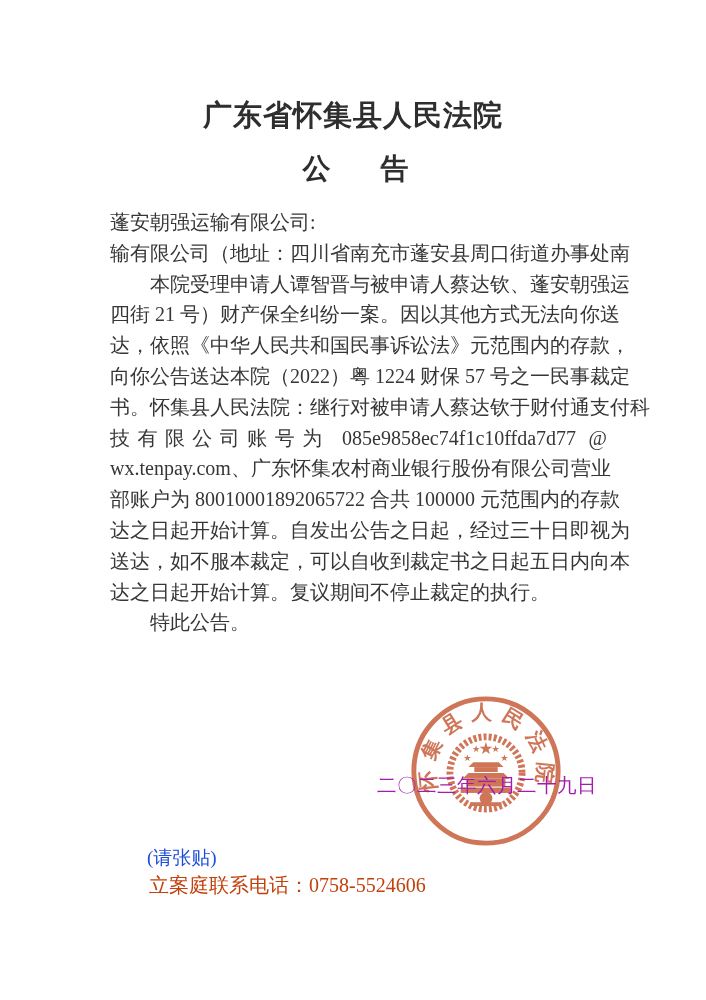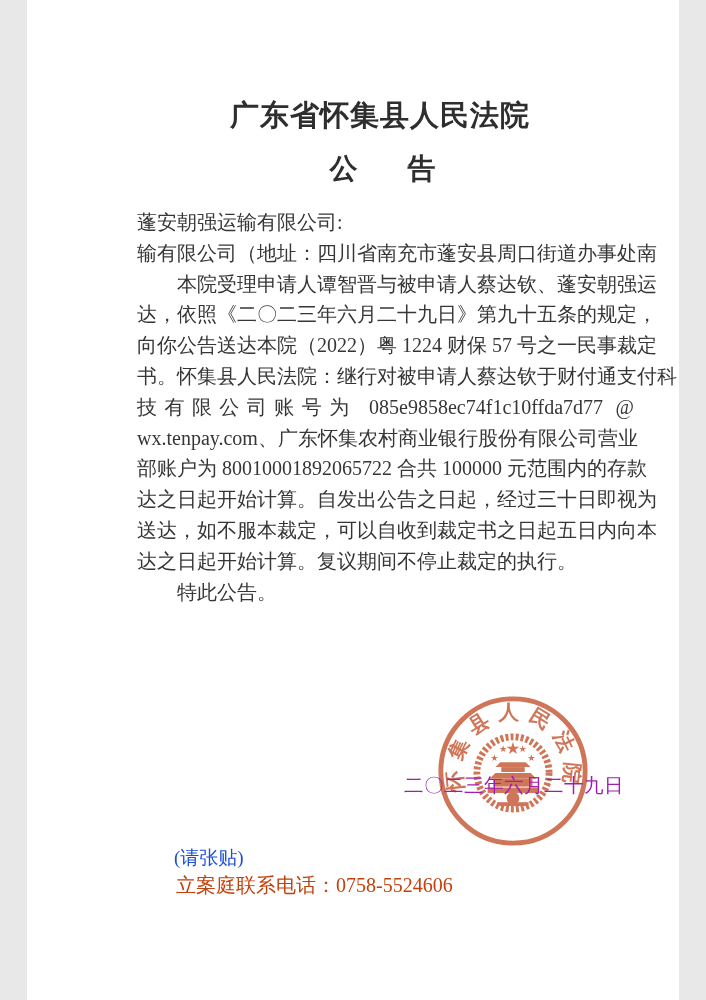--- a/index.html
+++ b/index.html
@@ -1,18 +1,18 @@
 <!DOCTYPE html>
 <html><head>
 <meta charset="utf-8">
 <style>
   html,body{margin:0;padding:0;background:#e8e8e8;}
   .page{
     position:relative;
-    width:652px;height:1000px;
+    width:706px;height:1000px;
     margin:0 auto;
     background:#ffffff;
     overflow:hidden;
     font-family:"Liberation Serif","DejaVu Serif",serif;
     color:#343434;
   }
   .court-name{
     position:absolute;left:0;top:96px;width:706px;
     text-align:center;
     font-size:29px;font-weight:bold;letter-spacing:1px;color:#2e2e2e;
@@ -60,21 +60,22 @@
 
 <div class="page">
 
   <div class="court-name">广东省怀集县人民法院</div>
   <div class="doc-title">公　告</div>
 
   <div class="body-block">
     <div class="bline plain">蓬安朝强运输有限公司:</div>
     <div class="bline">输有限公司（地址：四川省南充市蓬安县周口街道办事处南</div>
     <div class="bline indent">本院受理申请人谭智晋与被申请人蔡达钦、蓬安朝强运</div>
-    <div class="bline">达，依照《二〇二三年六月二十九日》第九十五条的规定，</div>
+    <div class="bline">四街 21 号）财产保全纠纷一案。因以其他方式无法向你送</div>
+    <div class="bline">达，依照《中华人民共和国民事诉讼法》元范围内的存款，</div>
     <div class="bline">向你公告送达本院（2022）粤 1224 财保 57 号之一民事裁定</div>
     <div class="bline">书。怀集县人民法院：继行对被申请人蔡达钦于财付通支付科</div>
     <div class="bline">技有限公司账号为 085e9858ec74f1c10ffda7d77 @</div>
     <div class="bline">wx.tenpay.com、广东怀集农村商业银行股份有限公司营业</div>
     <div class="bline">部账户为 80010001892065722 合共 100000 元范围内的存款</div>
     <div class="bline">达之日起开始计算。自发出公告之日起，经过三十日即视为</div>
     <div class="bline">送达，如不服本裁定，可以自收到裁定书之日起五日内向本</div>
     <div class="bline plain">达之日起开始计算。复议期间不停止裁定的执行。</div>
     <div class="bline plain indent">特此公告。</div>
   </div>

